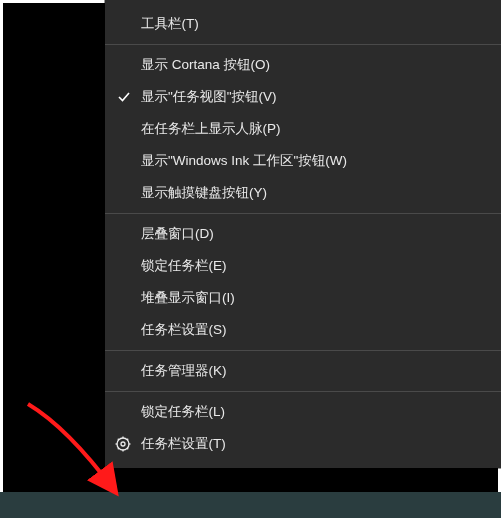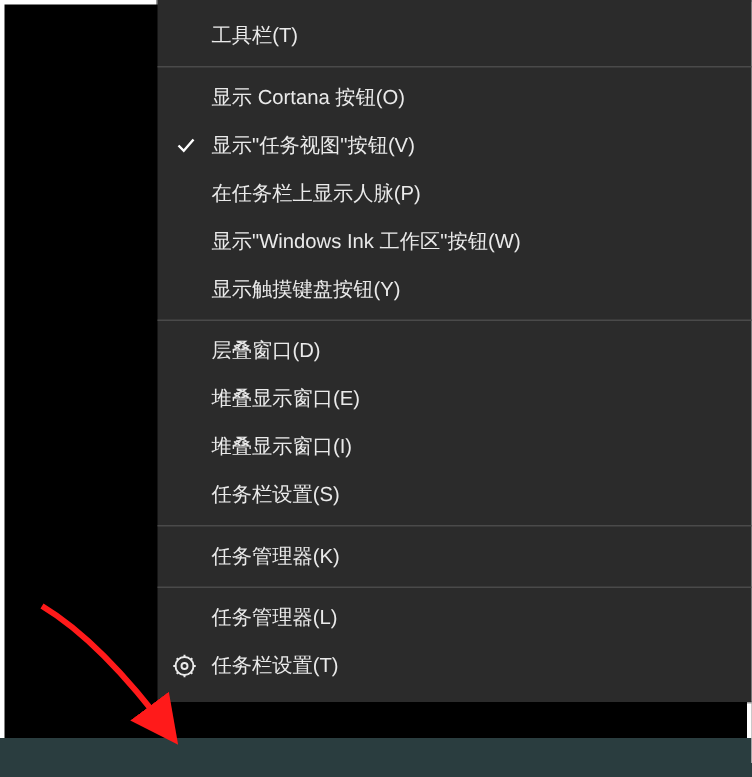--- a/index.html
+++ b/index.html
@@ -60,39 +60,39 @@
     <div class="item">
       <span>显示触摸键盘按钮(Y)</span>
     </div>
 
     <div class="sep"></div>
 
     <div class="item">
       <span>层叠窗口(D)</span>
     </div>
     <div class="item">
-      <span>堆叠显示窗口(E)</span>
+      <span>锁定任务栏(E)</span>
     </div>
     <div class="item">
       <span>堆叠显示窗口(I)</span>
     </div>
     <div class="item">
       <span>任务栏设置(S)</span>
     </div>
 
     <div class="sep"></div>
 
     <div class="item">
       <span>任务管理器(K)</span>
     </div>
 
     <div class="sep"></div>
 
     <div class="item">
-      <span>任务管理器(L)</span>
+      <span>锁定任务栏(L)</span>
     </div>
 
     <div class="item">
       <span class="gear">
         <svg viewBox="0 0 16 16">
             <circle cx="8" cy="8" r="6" fill="none" stroke="currentColor" stroke-width="1.3"></circle>
             <circle cx="8" cy="8" r="2" fill="none" stroke="currentColor" stroke-width="1.3"></circle>
             <g stroke="currentColor" stroke-width="1.3">
               <line x1="8" y1="0.5" x2="8" y2="2.5"></line>
               <line x1="8" y1="13.5" x2="8" y2="15.5"></line>

